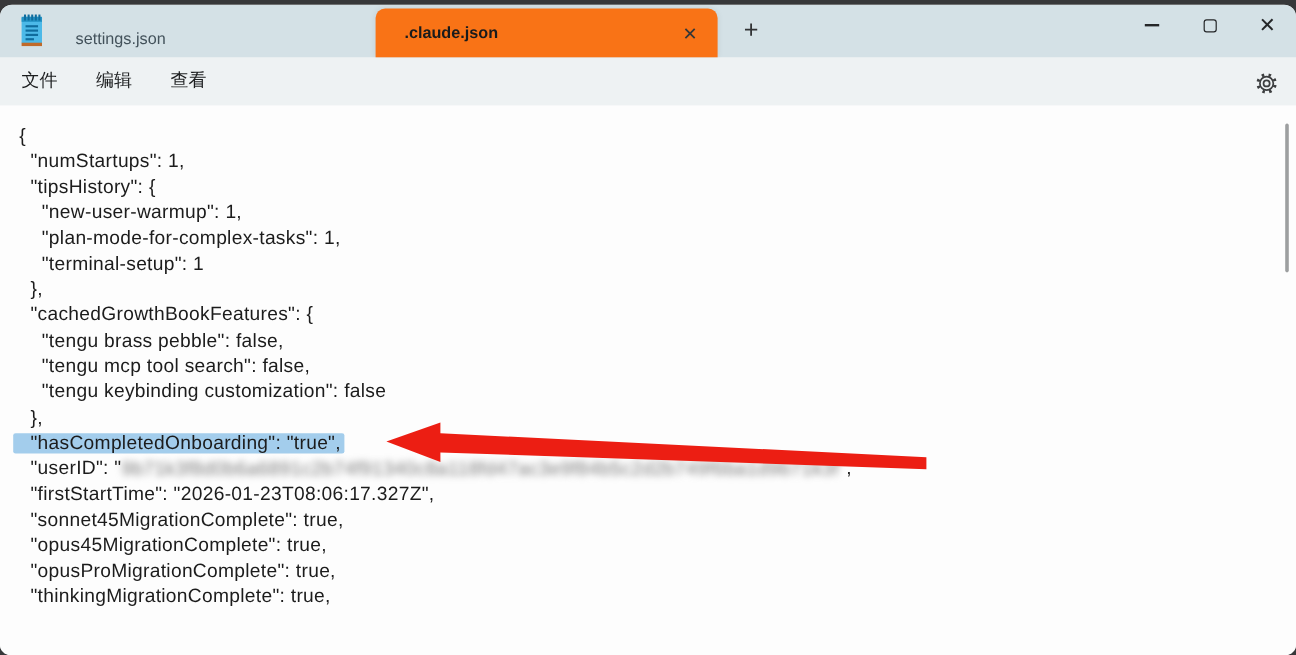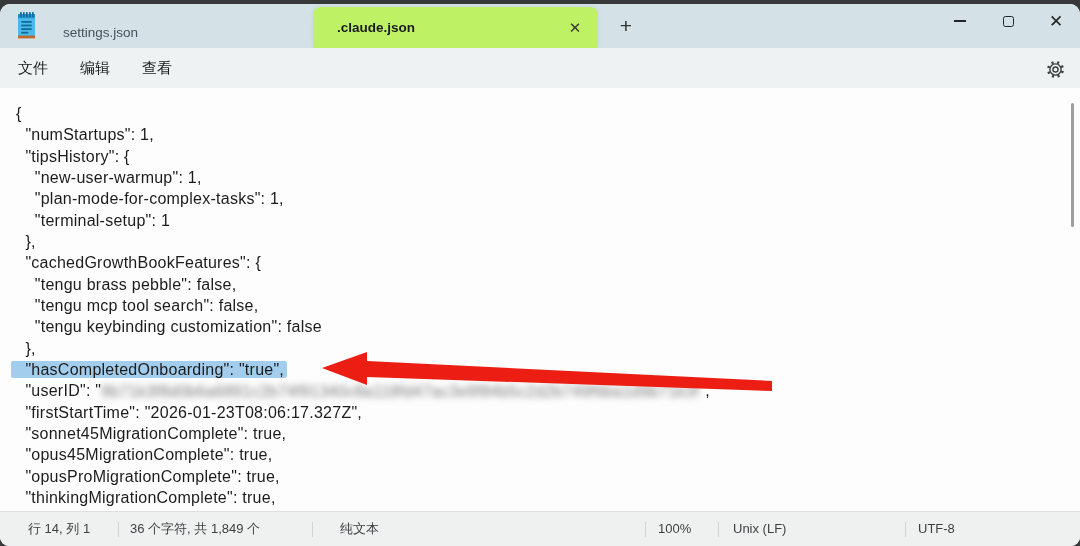--- a/index.html
+++ b/index.html
@@ -9,21 +9,21 @@
   .window { position:absolute; left:0; top:4px; right:0; bottom:0;
             border-radius:10px 10px 9px 9px; overflow:hidden; background:#fdfdfd;
             display:flex; flex-direction:column; }
 
   
   .titlebar { position:relative; height:44px; background:#d4e1e6; flex:none; }
   .app-icon { position:absolute; left:15px; top:7px; width:23px; height:29px; }
   .tab { position:absolute; top:12px; bottom:0; display:flex; align-items:center; cursor:default; }
   .tab-inactive { left:48px; width:260px; }
   .tab-inactive .tab-label { margin-left:15px; font-size:13.5px; color:#43525b; }
-  .tab-active { left:313px; width:285px; top:3px; background:#bef264;
+  .tab-active { left:313px; width:285px; top:3px; background:#f97316;
                 border-radius:8px 8px 0 0; box-shadow:0 0 5px rgba(0,0,0,.07); }
   .tab-active .tab-label { margin-left:24px; font-size:13.5px; color:#191b1c; font-weight:600; }
   .tab-close { position:absolute; right:12px; top:50%; transform:translateY(-50%);
                width:22px; height:22px; display:flex; align-items:center; justify-content:center;
                font-size:15px; color:#353738; border-radius:4px; }
   .new-tab { position:absolute; left:612px; top:8px; width:28px; height:28px;
              display:flex; align-items:center; justify-content:center;
              font-size:21px; font-weight:300; color:#313335; border-radius:5px; }
   .win-controls { position:absolute; right:0; top:0; height:34px; display:flex; }
   .win-btn { width:48px; height:34px; display:flex; align-items:center; justify-content:center; }
@@ -135,31 +135,18 @@
     <div class="line"><span class="sel">  "hasCompletedOnboarding": "true",</span></div>
     <div class="line"><span>  "userID": "</span><span class="blur-strip">9b71k3f8d0b6a6891c2b74f91340c8a118fd47ac3e9f84b5c2d2b749f6ba1d9b71k3f8d0b6a689</span><span>",</span></div>
     <div class="line">  "firstStartTime": "2026-01-23T08:06:17.327Z",</div>
     <div class="line">  "sonnet45MigrationComplete": true,</div>
     <div class="line">  "opus45MigrationComplete": true,</div>
     <div class="line">  "opusProMigrationComplete": true,</div>
     <div class="line">  "thinkingMigrationComplete": true,</div>
     <div class="scroll-thumb"></div>
   </div>
 
-  <div class="statusbar">
-    <span class="status-item" style="left:28px">行 14, 列 1</span>
-    <span class="status-div" style="left:118px"></span>
-    <span class="status-item" style="left:130px">36 个字符, 共 1,849 个</span>
-    <span class="status-div" style="left:312px"></span>
-    <span class="status-item" style="left:340px">纯文本</span>
-    <span class="status-div" style="left:645px"></span>
-    <span class="status-item" style="left:658px">100%</span>
-    <span class="status-div" style="left:718px"></span>
-    <span class="status-item" style="left:733px">Unix (LF)</span>
-    <span class="status-div" style="left:905px"></span>
-    <span class="status-item" style="left:918px">UTF-8</span>
-  </div>
 
 </div>
 
 <svg class="arrow-overlay">
   <polygon points="322,368 367,352 367,361 772,381 772,391 367,377 367,385" fill="#ec1e13"></polygon>
 </svg>
 
 </body></html>

